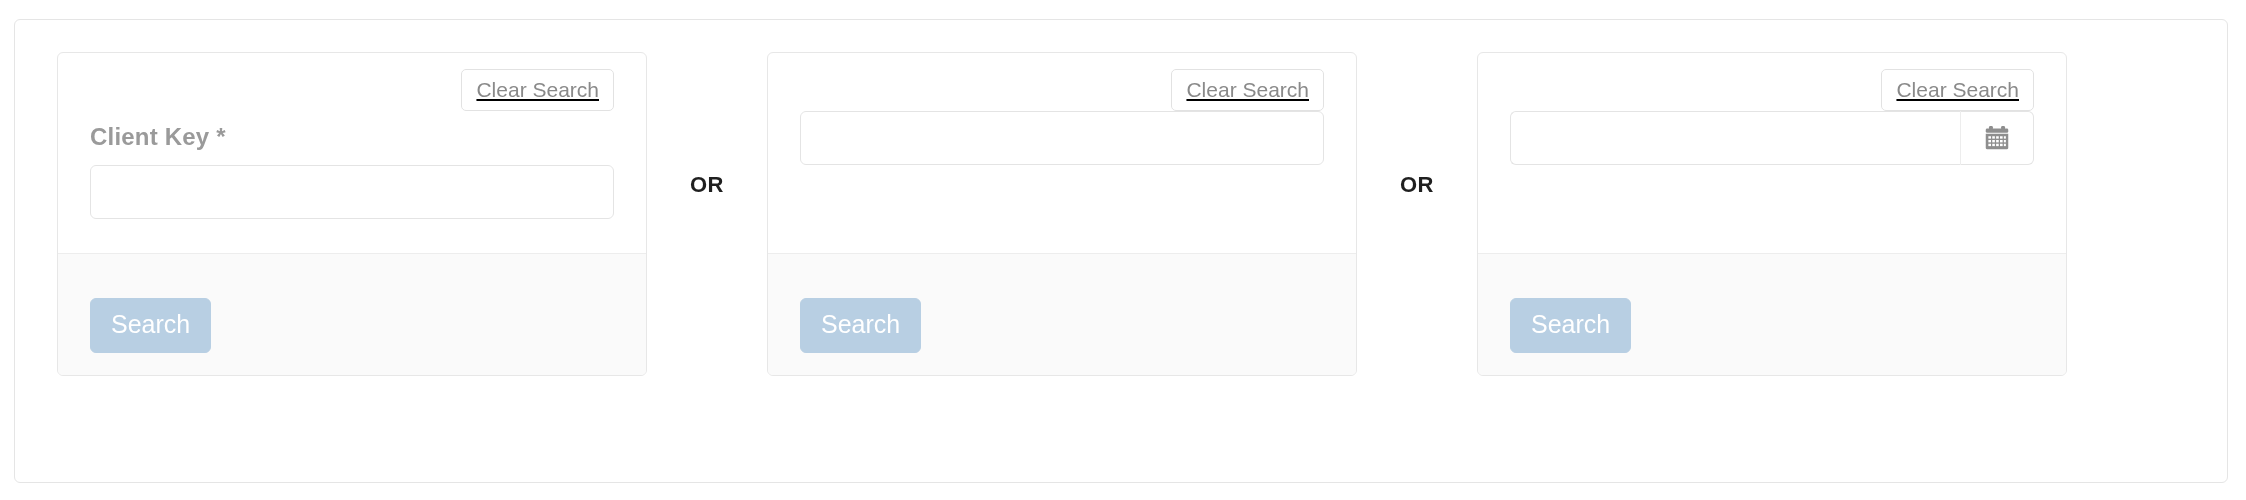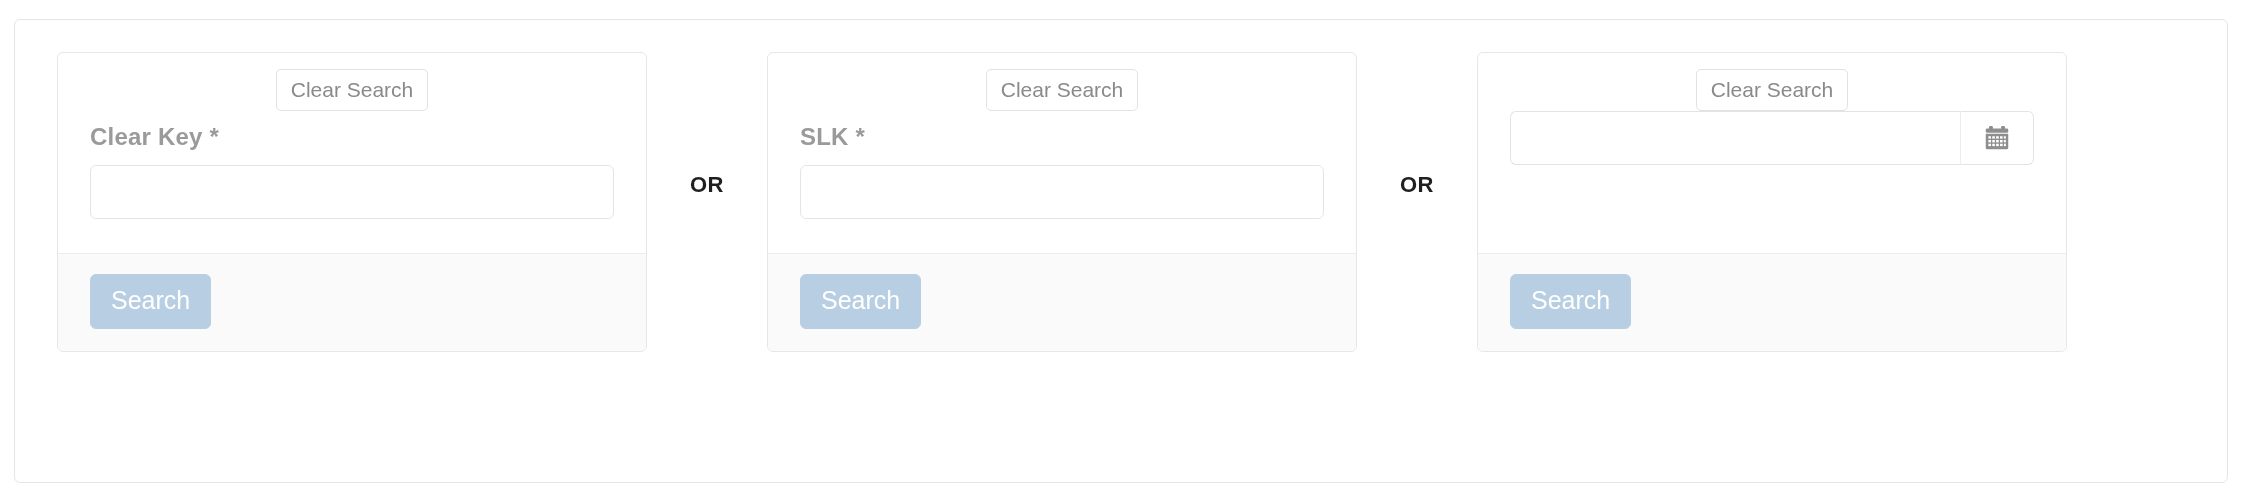--- a/index.html
+++ b/index.html
@@ -53,21 +53,22 @@
 
   .card-body {
     position: relative;
     padding: 16px 32px 30px 32px;
     min-height: 200px;
     box-sizing: border-box;
   }
 
   .clear-search-wrap {
     display: flex;
-    justify-content: center;
+    justify-content: flex-end;
+    text-decoration: underline;
   }
 
   .btn-clear {
     display: inline-block;
     font-family: "Liberation Sans", sans-serif;
     font-size: 21px;
     line-height: 1;
     color: #8a8a8a;
     background: #ffffff;
     border: 1px solid #e2e2e2;
@@ -146,20 +147,21 @@
     font-family: "Liberation Sans", sans-serif;
     font-size: 25px;
     line-height: 1;
     color: #ffffff;
     background: #b8cfe3;
     border: 1px solid #b8cfe3;
     border-radius: 6px;
     padding: 13px 20px 15px 20px;
     cursor: pointer;
     white-space: nowrap;
+    margin-top: 24px;
   }
 
   .or-sep {
     flex: 0 0 auto;
     width: 120px;
     display: flex;
     align-items: center;
     justify-content: center;
     font-family: "Liberation Sans", sans-serif;
     font-size: 22px;
@@ -175,36 +177,35 @@
 <body>
 
 <div class="outer-panel">
   <div class="search-row">
 
     <div class="card">
       <div class="card-body">
         <div class="clear-search-wrap">
           <button class="btn-clear">Clear Search</button>
         </div>
-        <label class="field-label">Clear Key *</label>
+        <label class="field-label">Client Key *</label>
         <input class="text-input" type="text" placeholder="" style="">
       </div>
       <div class="card-footer">
         <button class="btn-search">Search</button>
       </div>
     </div>
 
     <div class="or-sep">OR</div>
 
     <div class="card">
       <div class="card-body">
         <div class="clear-search-wrap">
           <button class="btn-clear">Clear Search</button>
         </div>
-        <label class="field-label">SLK *</label>
         <input class="text-input" type="text" placeholder="" style="">
       </div>
       <div class="card-footer">
         <button class="btn-search">Search</button>
       </div>
     </div>
 
     <div class="or-sep">OR</div>
 
     <div class="card">

